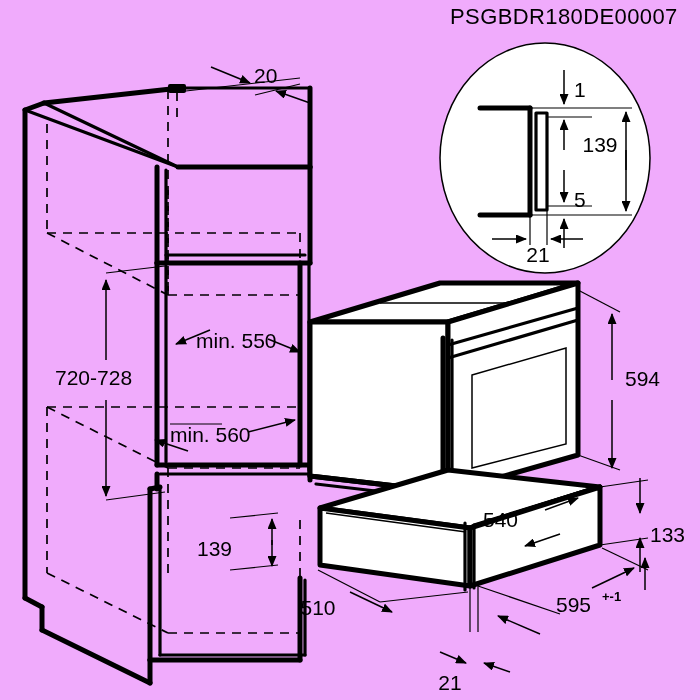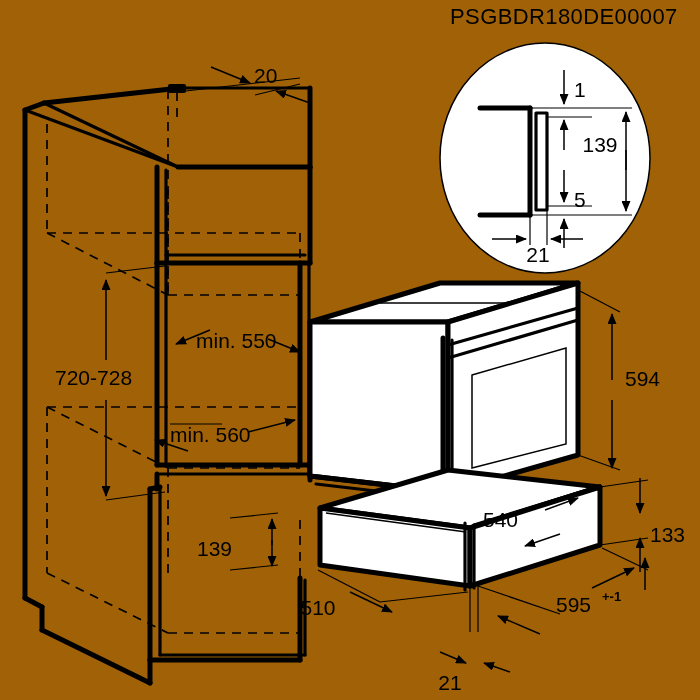--- a/index.html
+++ b/index.html
@@ -11,21 +11,21 @@
     width: 700px;
     height: 700px;
     font-family: "Liberation Sans", sans-serif;
     color: #000000;
     overflow: hidden;
   }
   #sheet {
     position: relative;
     width: 700px;
     height: 700px;
-    background: #a16207;
+    background: #f0abfc;
   }
   #drawing {
     position: absolute;
     left: 0;
     top: 0;
     width: 700px;
     height: 700px;
     display: block;
   }
   .dim-text {

